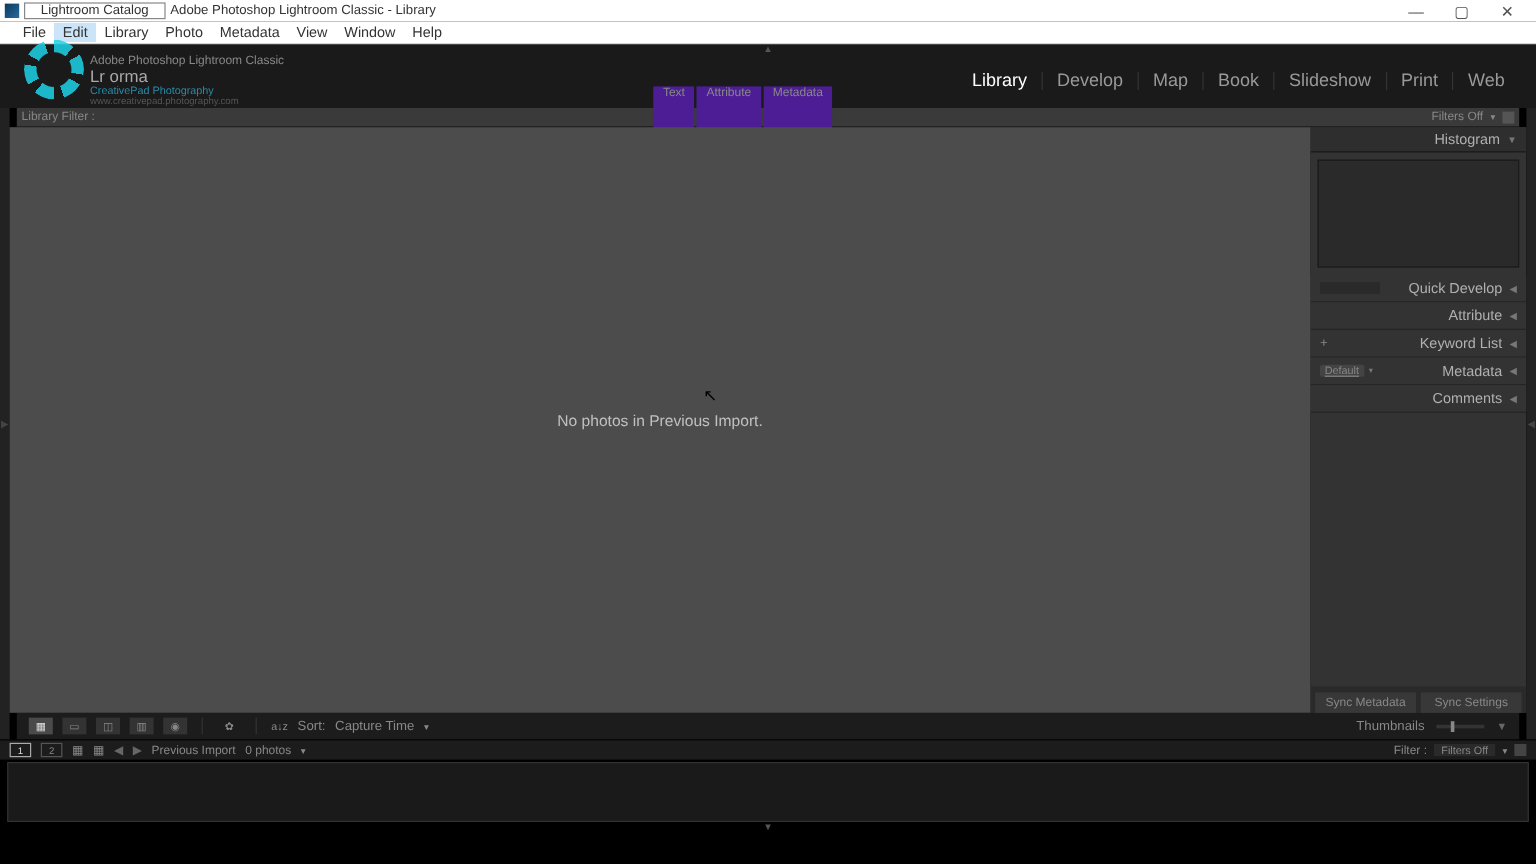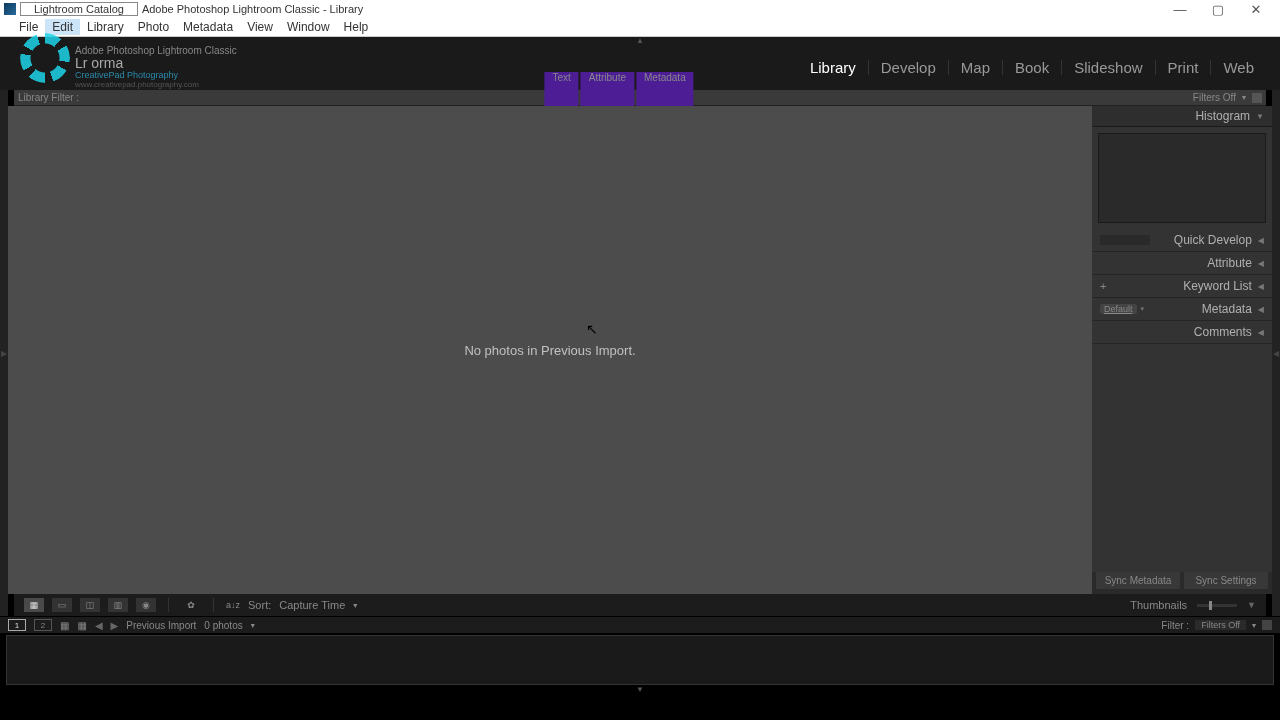--- a/index.html
+++ b/index.html
@@ -65,21 +65,21 @@
 
 .toolbar { height: 22px; background: #1c1c1c; display: flex; align-items: center; padding: 0 10px; font-size: 11px; color: #888; gap: 8px; margin: 0 6px; }
 .tb-iconbtn { width: 20px; height: 14px; background: #333; display: flex; align-items: center; justify-content: center; font-size: 9px; }
 .tb-iconbtn.active { background: #4a4a4a; color: #ddd; }
 .tb-sep { width: 1px; height: 14px; background: #333; margin: 0 4px; }
 .tb-right { margin-left: auto; display: flex; align-items: center; gap: 10px; }
 .tb-slider { width: 40px; height: 3px; background: #333; position: relative; }
 .tb-slider::after { content: ""; position: absolute; left: 30%; top: -3px; width: 3px; height: 9px; background: #888; }
 
 
-.syncrow { height: 22px; background: #2a2a2a; display: flex; align-items: flex-start; gap: 4px; padding: 0 4px; }
+.syncrow { height: 22px; background: #2a2a2a; display: flex; align-items: flex-end; gap: 4px; padding: 0 4px; }
 .syncbtn { flex: 1; background: #383838; color: #888; font-size: 10px; text-align: center; padding: 3px 0; }
 
 
 .fsheader { height: 17px; background: #1c1c1c; display: flex; align-items: center; padding: 0 8px; font-size: 10px; color: #888; gap: 8px; border-top: 1px solid #000; }
 .fs-monbtn { width: 18px; height: 12px; border: 1px solid #555; display: flex; align-items: center; justify-content: center; font-size: 8px; }
 .fs-monbtn.active { border-color: #aaa; color: #ddd; }
 .fs-grid { font-size: 10px; }
 .fs-nav { font-size: 10px; color: #666; }
 .fs-right { margin-left: auto; display: flex; align-items: center; gap: 6px; }
 .fs-dd { background: #2a2a2a; padding: 0 6px; font-size: 9px; }

